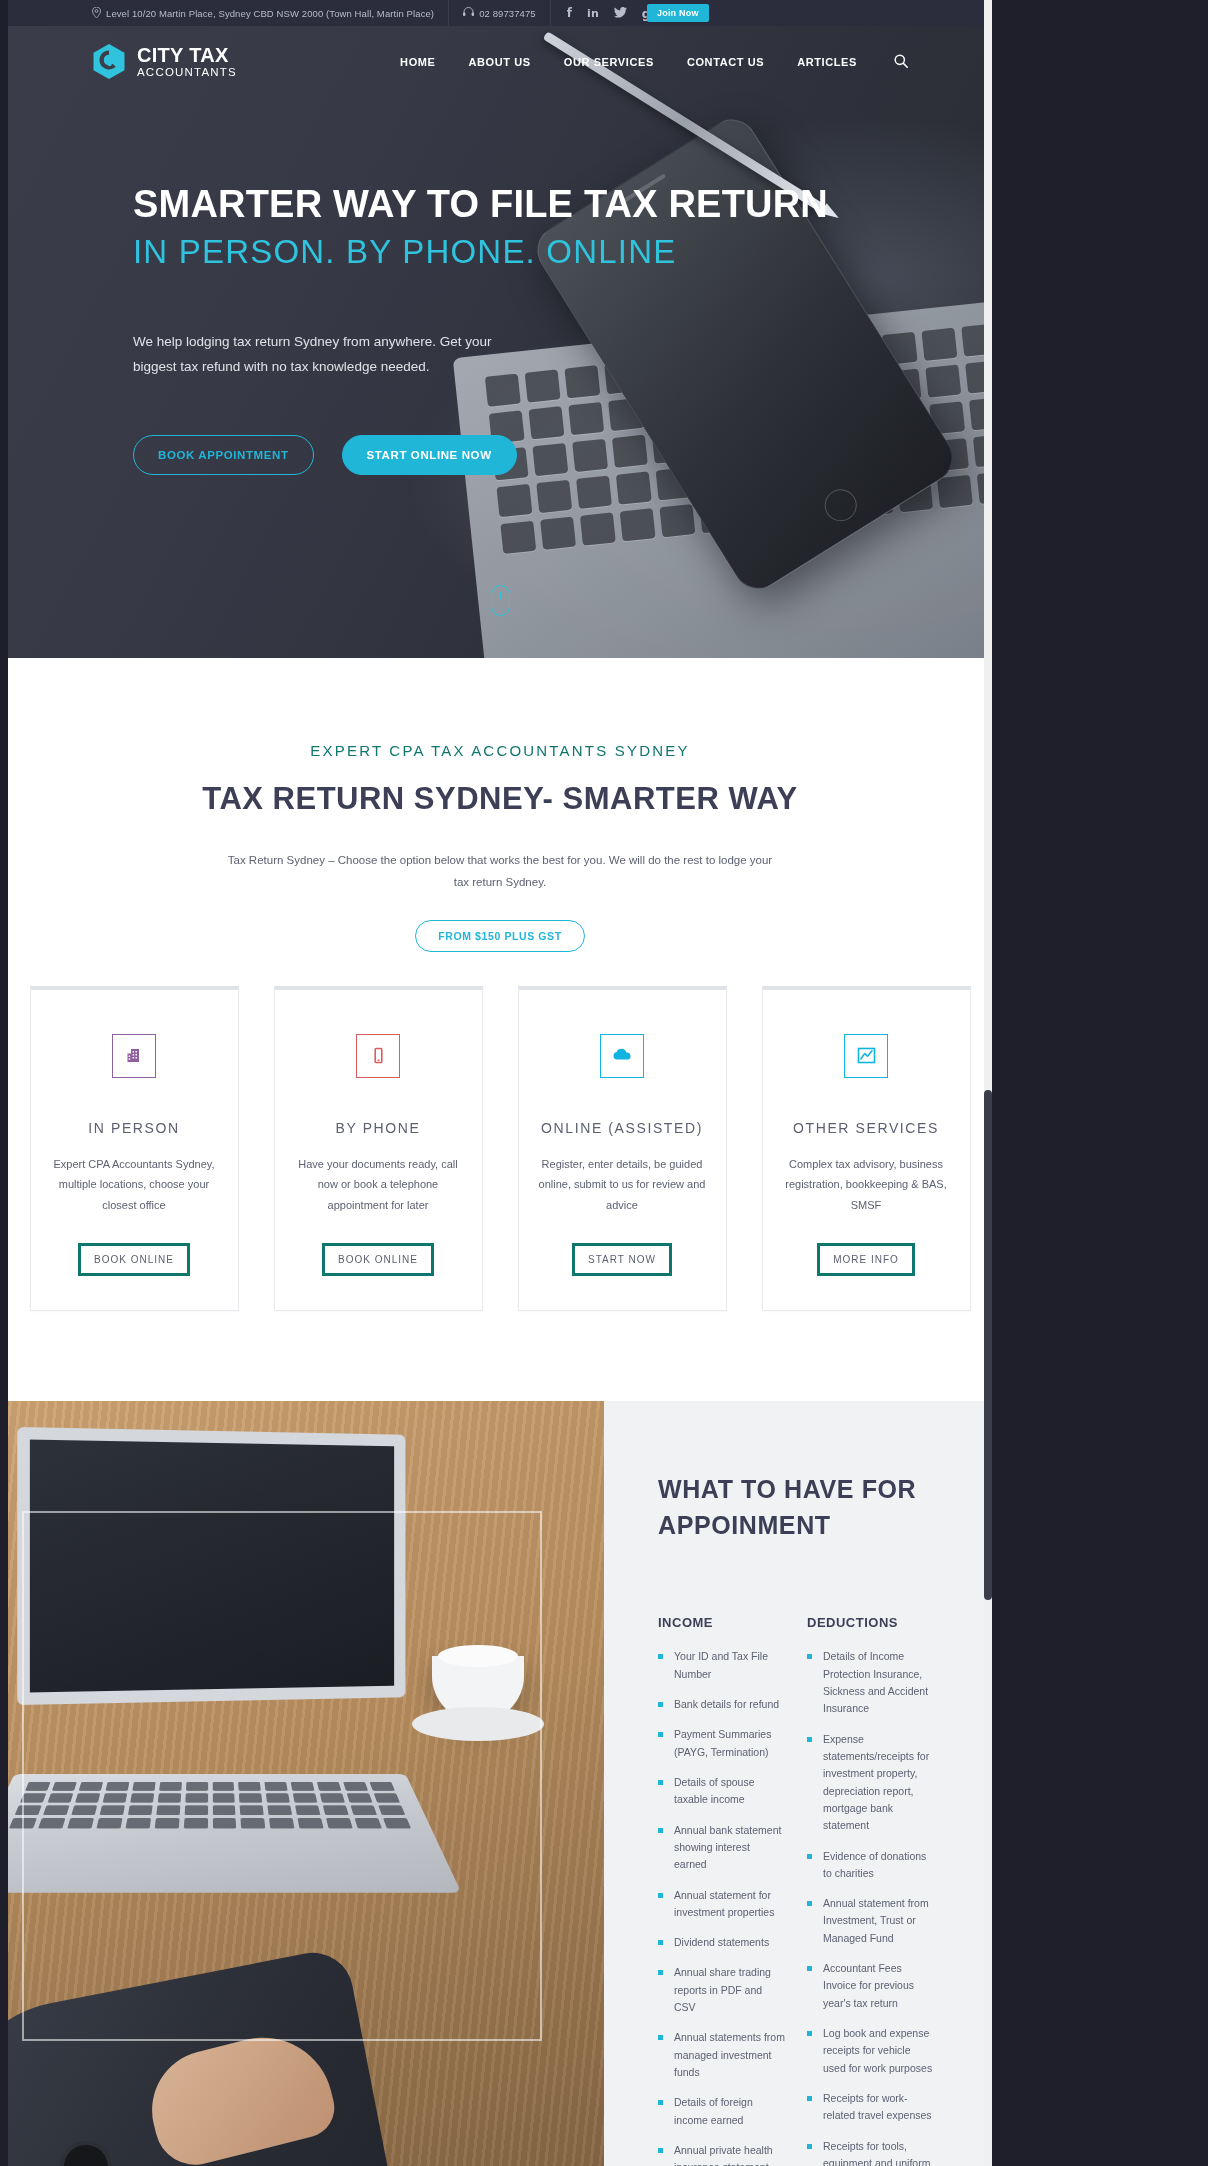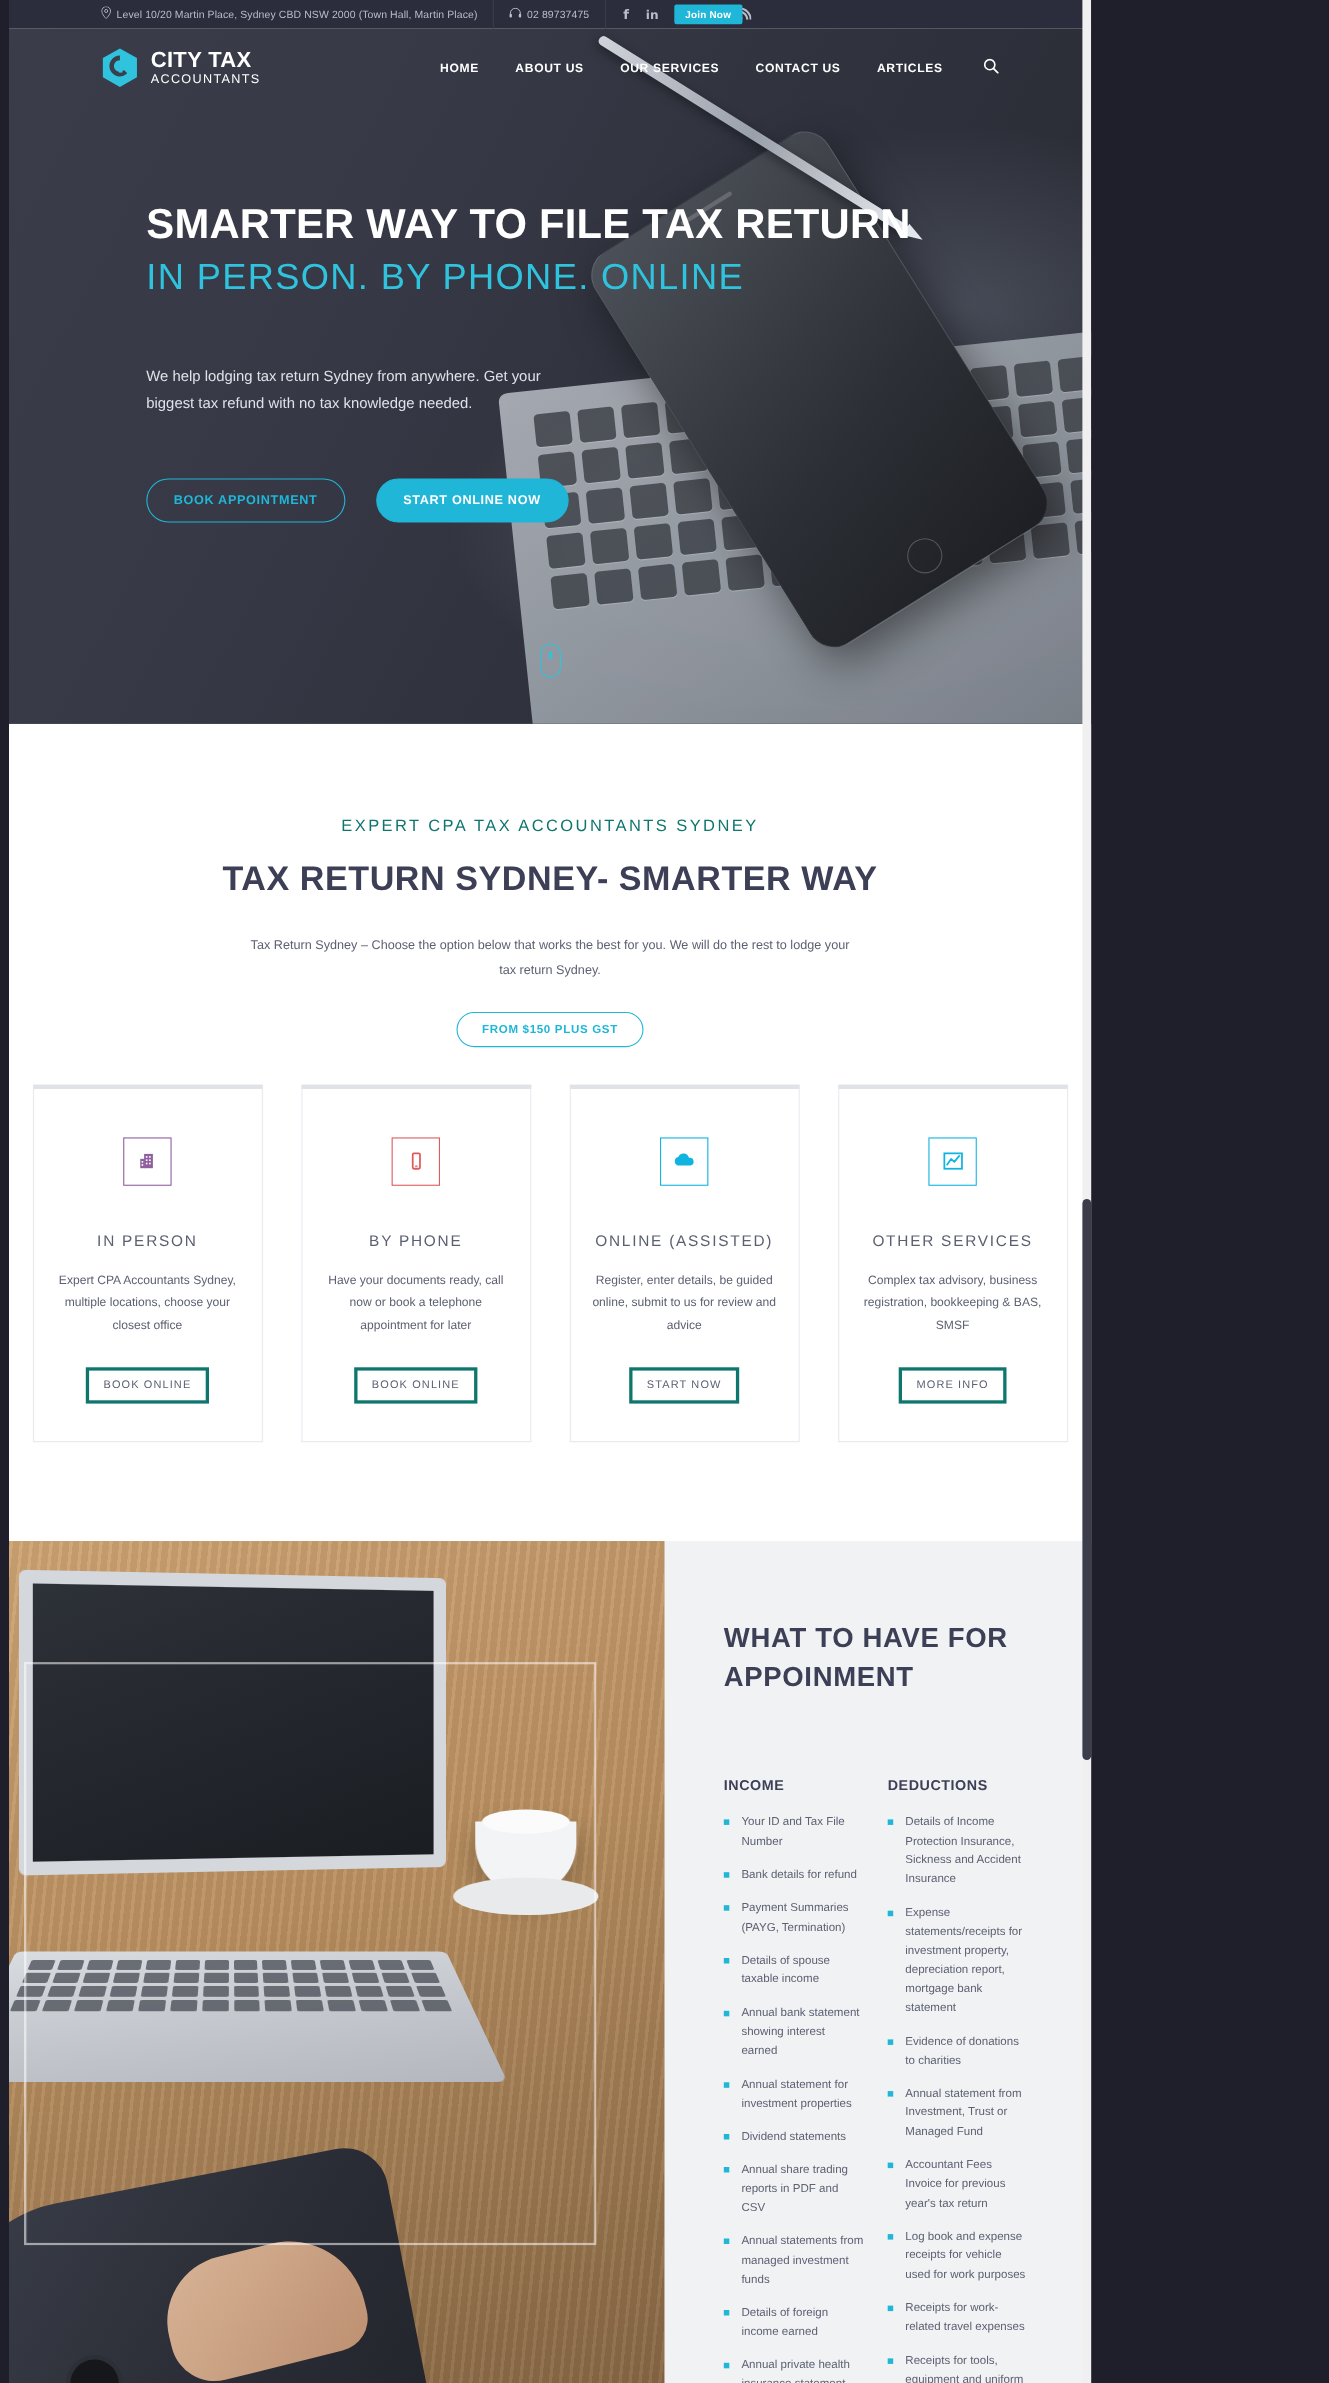--- a/index.html
+++ b/index.html
@@ -41,21 +41,21 @@
   .topbar .tb-sep {
     width: 1px; height: 26px; background: #3a3c4d; margin: 0 14px;
   }
   .pin-icon, .head-icon { display: inline-block; line-height: 1; }
   .social-list { display: flex; align-items: center; gap: 15px; margin-left: 2px; }
   .social-list span {
     color: #b9bcc9; font-size: 12px; line-height: 1; cursor: pointer;
     font-family: "DejaVu Sans", sans-serif;
   }
   .join-btn {
-    position: absolute; left: 613px; top: 4px;
+    position: absolute; left: 647px; top: 4px;
     background: #1fb6d8; color: #ffffff;
     font-size: 9px; font-weight: bold;
     padding: 4px 10px 4px 10px; border-radius: 2px;
     letter-spacing: .2px; cursor: pointer; border: none;
     font-family: "Liberation Sans", sans-serif;
   }
 
   
   .hero {
     position: relative;

